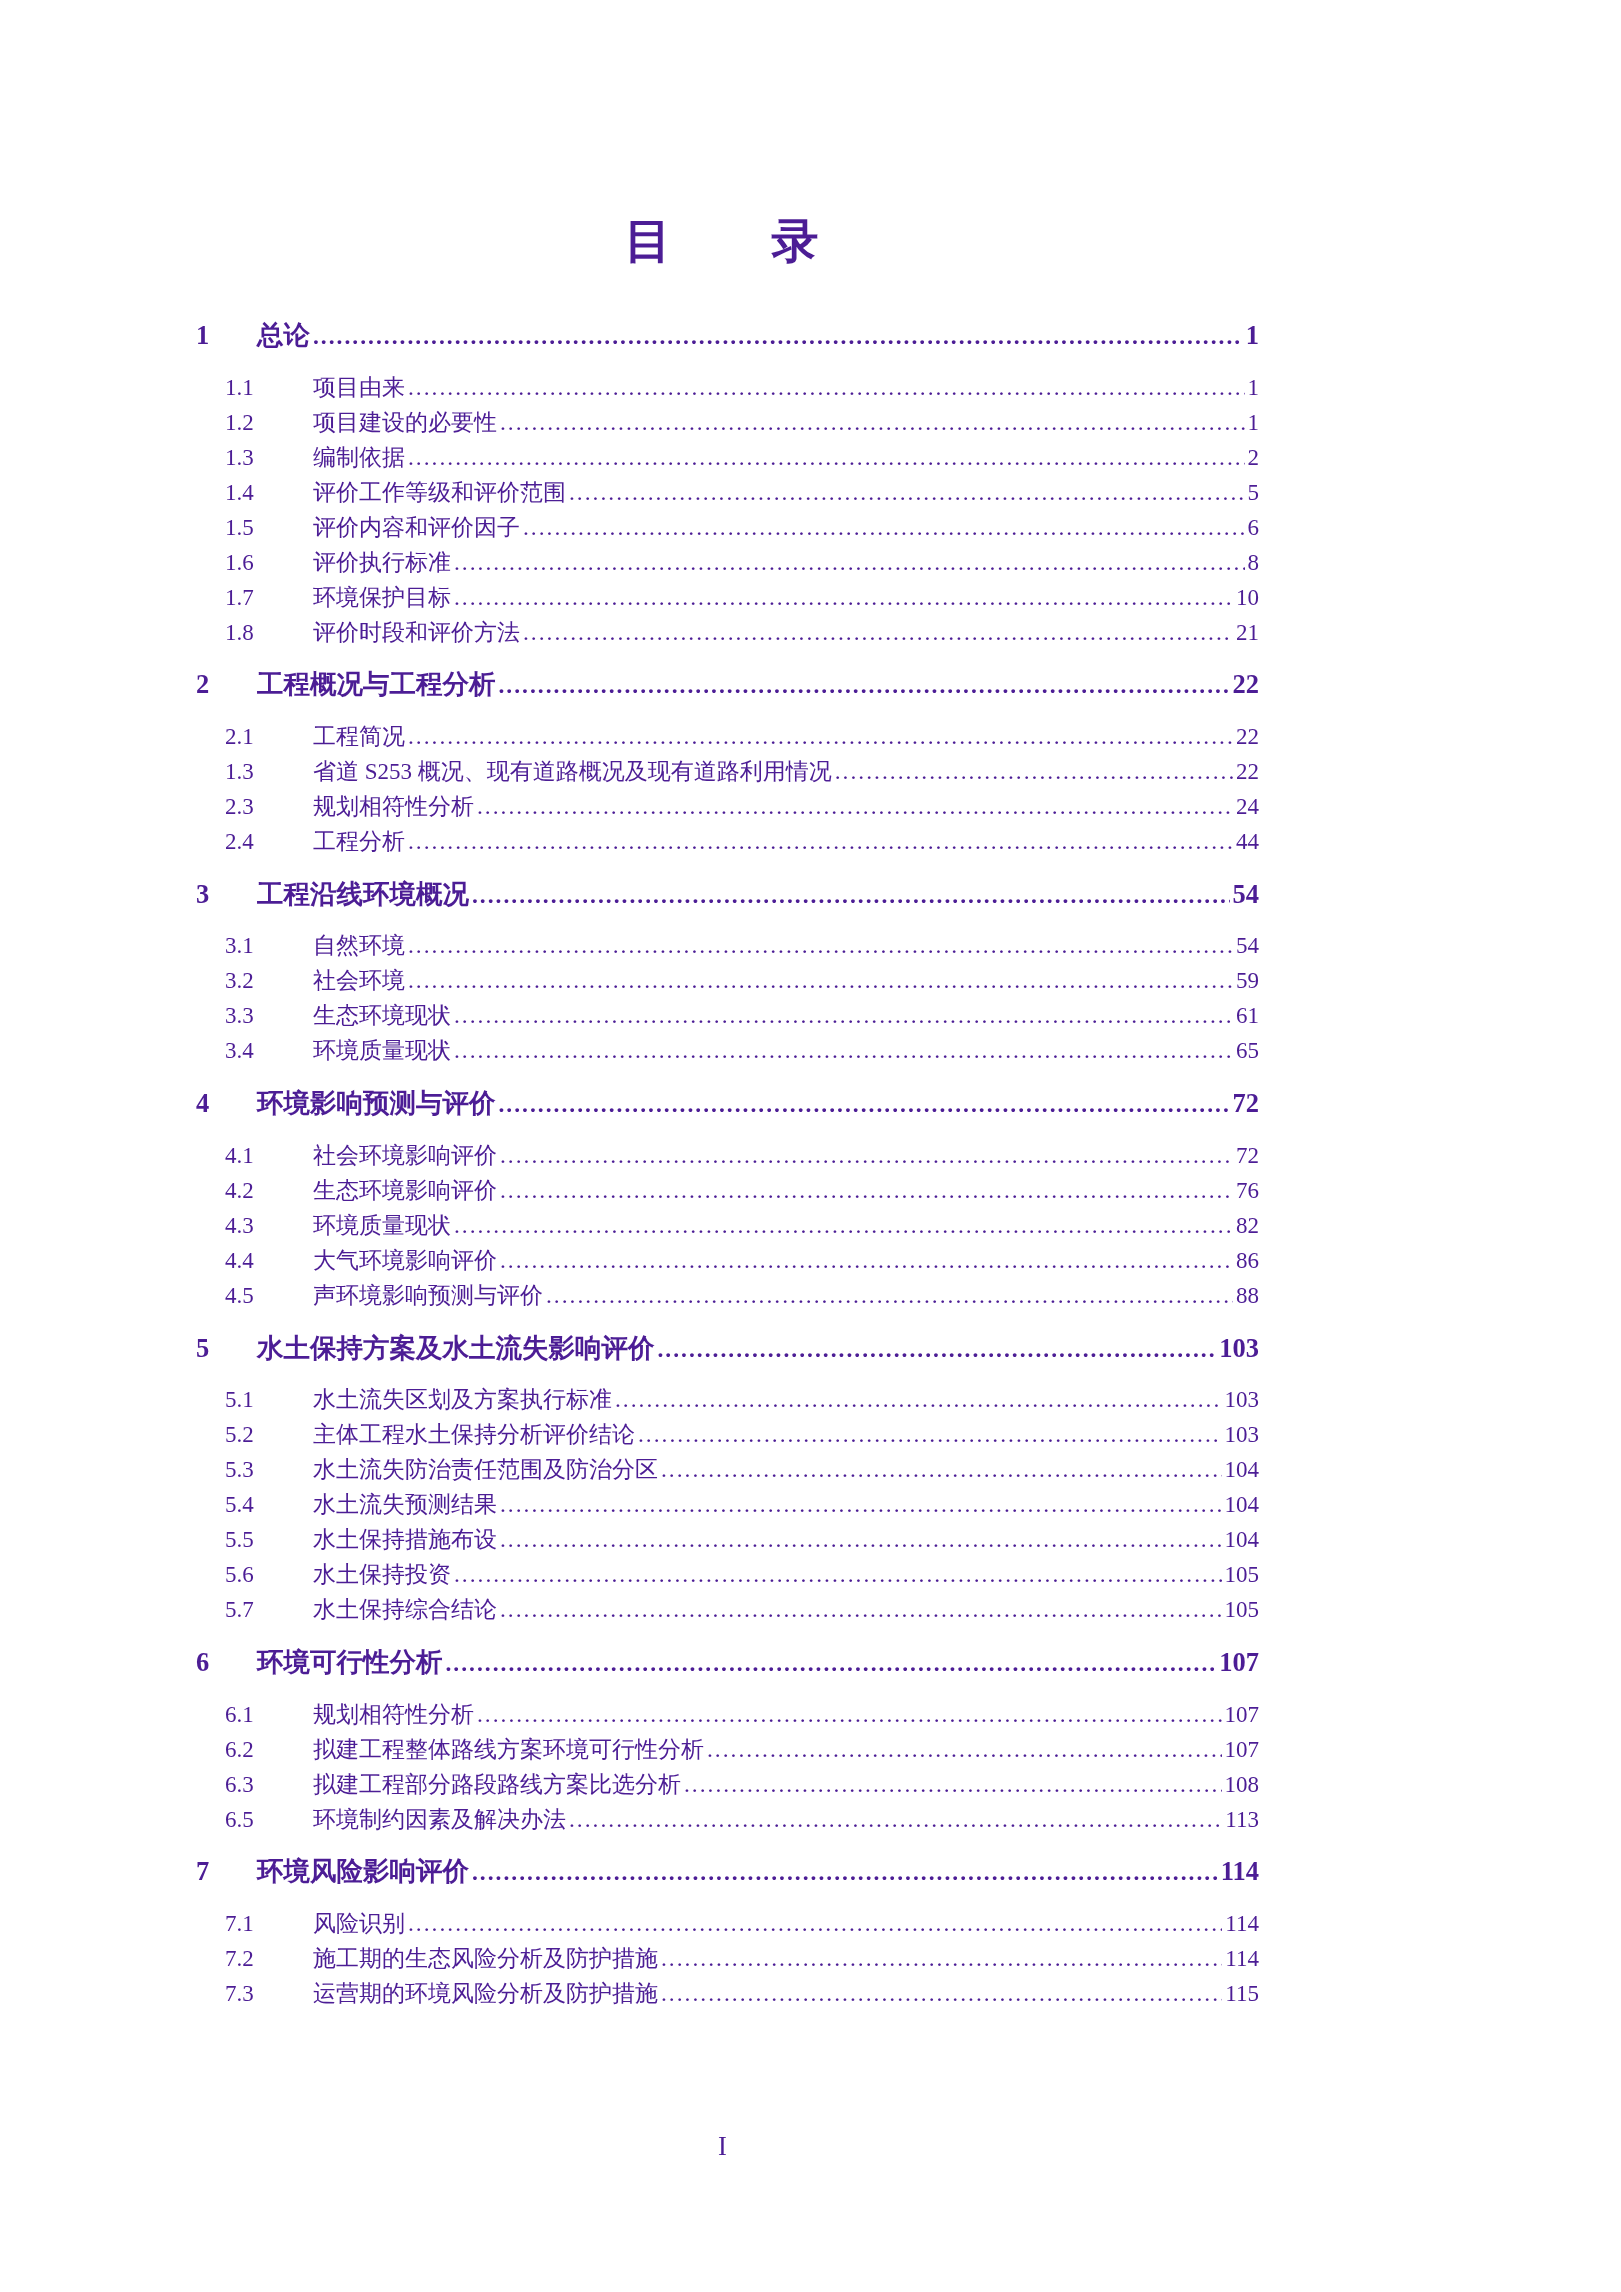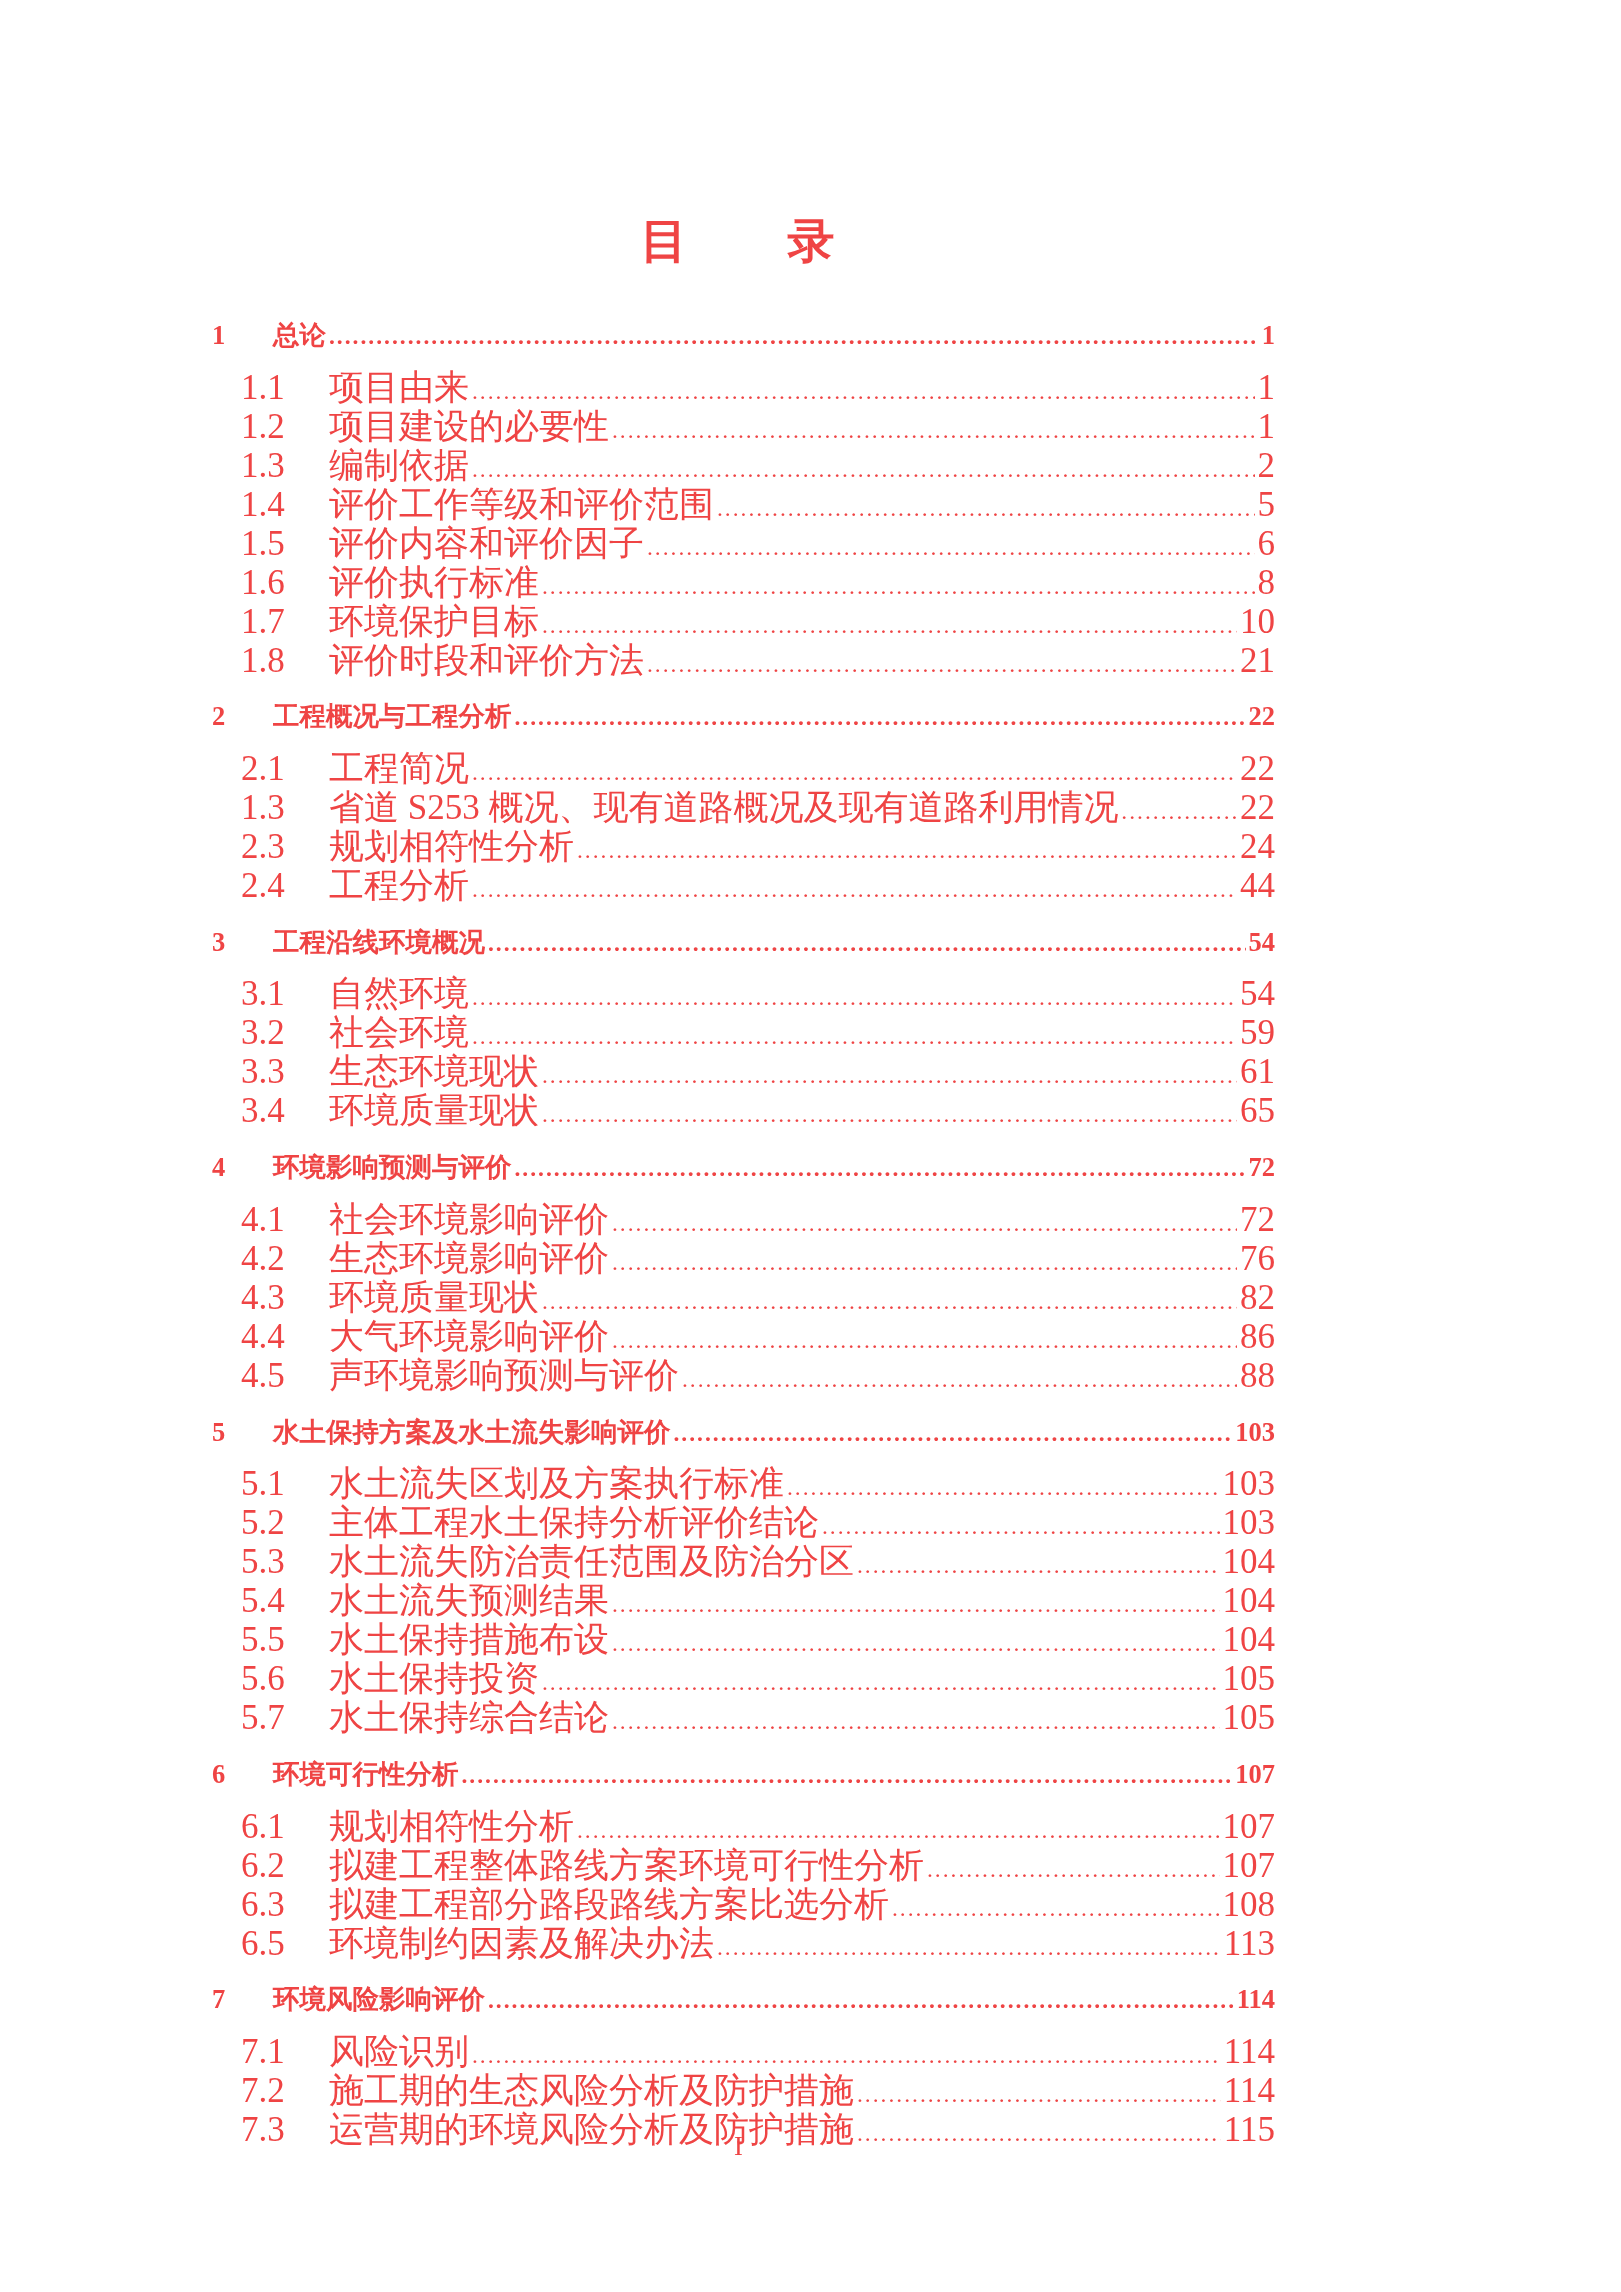--- a/index.html
+++ b/index.html
@@ -5,44 +5,43 @@
   html, body {
     margin: 0;
     padding: 0;
     background: #ffffff;
   }
   .page {
     position: relative;
     width: 1445px;
     height: 2293px;
     background: #ffffff;
-    color: #ef4444;
+    color: #4c1d95;
     font-family: "Liberation Serif", "DejaVu Serif", serif;
     overflow: hidden;
     box-sizing: border-box;
     padding-top: 218px;
-    margin-left: 16px;
   }
   .doc-title {
     margin: 0 0 51px 0;
     text-align: center;
     font-size: 47px;
     line-height: 1;
     font-weight: bold;
     letter-spacing: 2px;
     white-space: pre;
   }
   .toc {
     width: 100%;
   }
   .row {
     display: flex;
     align-items: baseline;
     line-height: 35px;
-    font-size: 35px;
+    font-size: 23px;
     padding-left: 225px;
     padding-right: 186px;
     white-space: nowrap;
   }
   .row.chapter {
     font-weight: bold;
     font-size: 26.5px;
     line-height: 39px;
     margin-top: 15.7px;
     margin-bottom: 13.7px;

